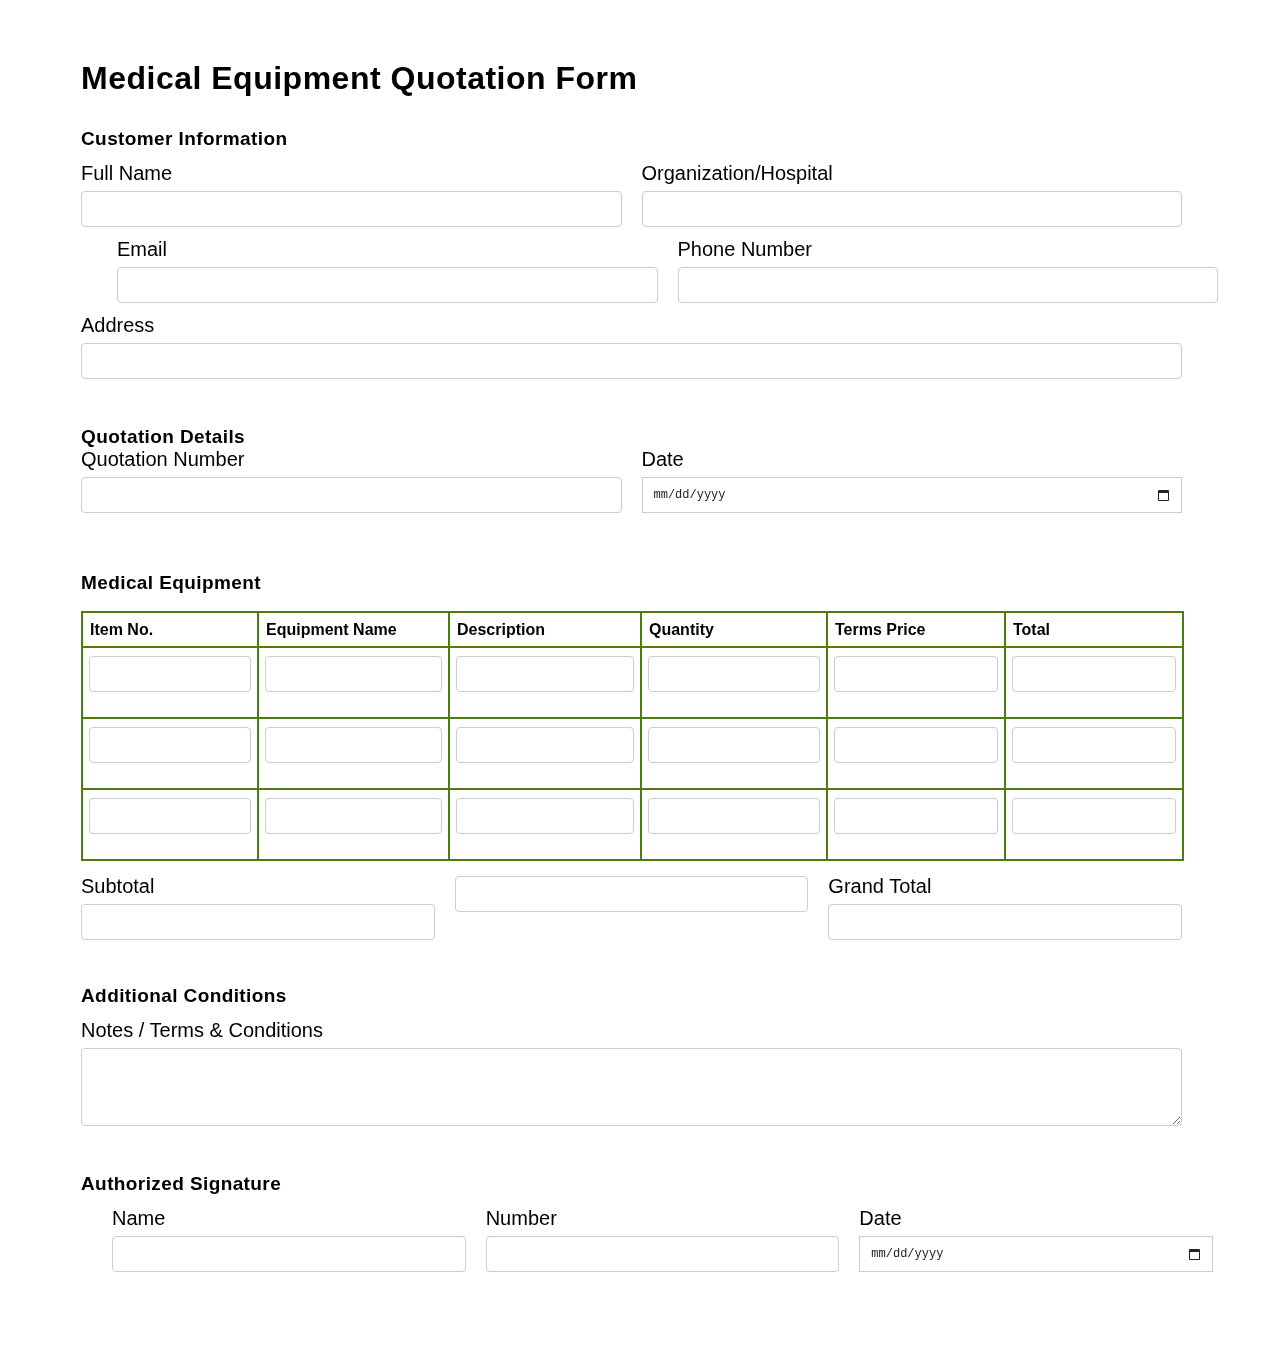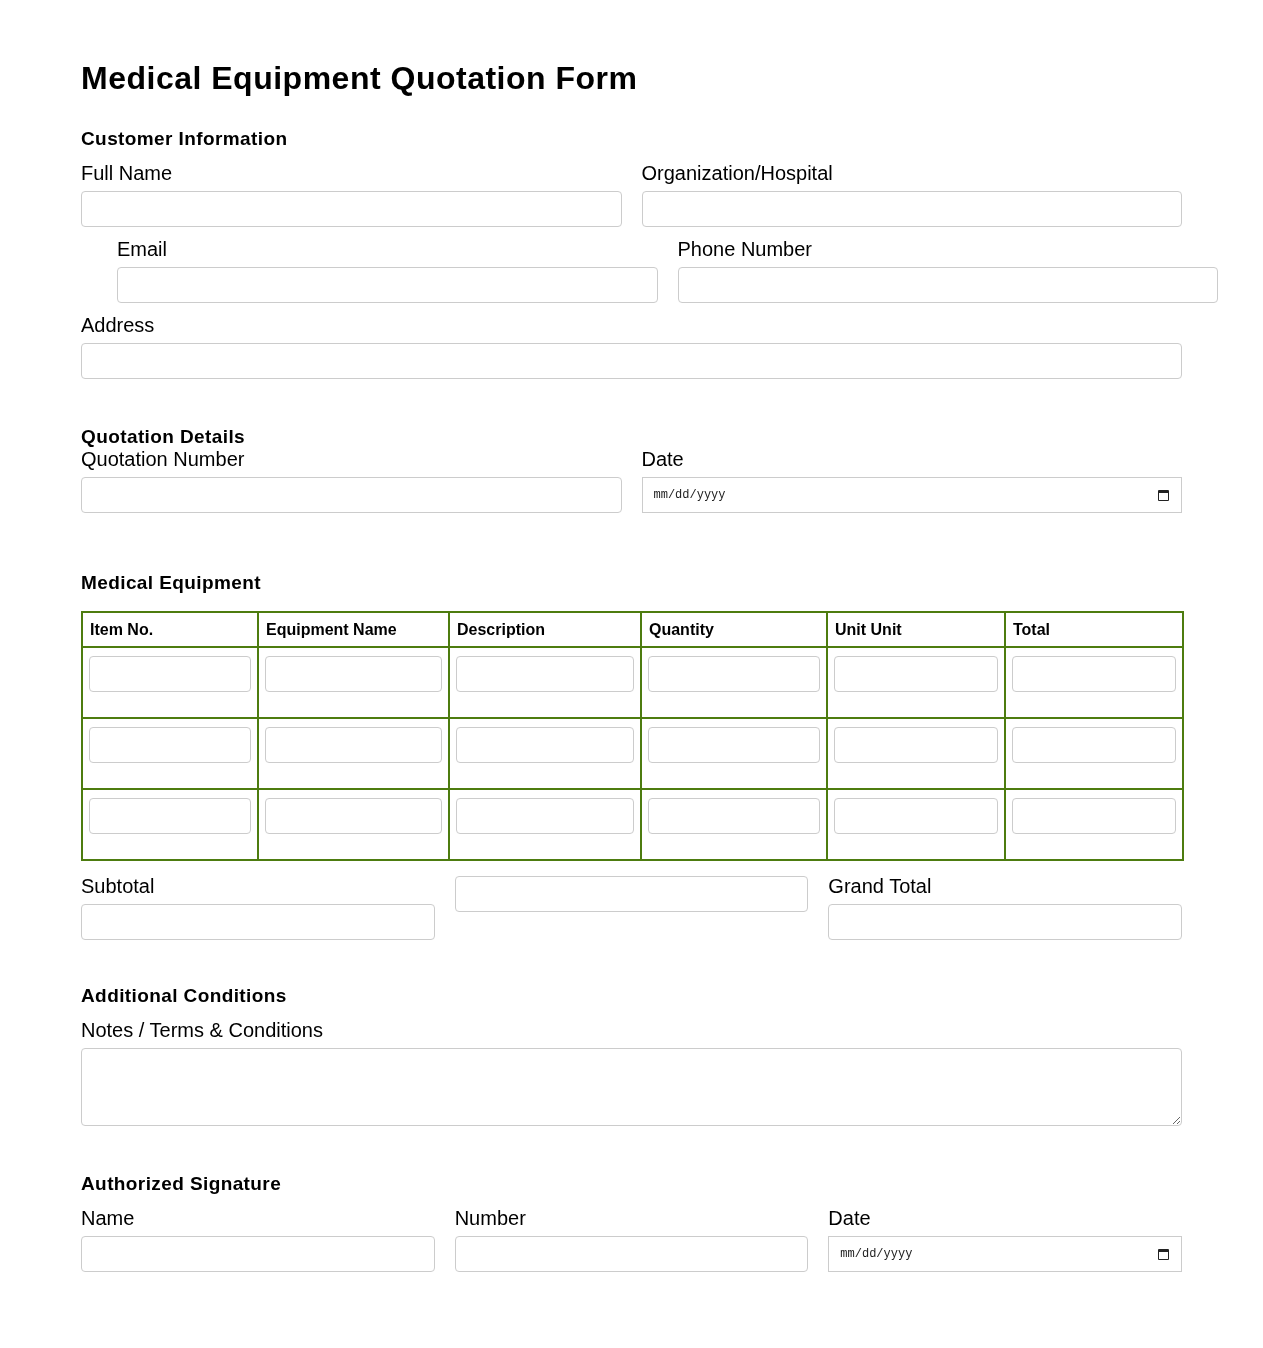--- a/index.html
+++ b/index.html
@@ -117,21 +117,21 @@
         <col style="width:186px">
           <col style="width:178px">
           <col style="width:178px">
       </colgroup>
       <thead>
         <tr>
           <th>Item No.</th>
           <th>Equipment Name</th>
           <th>Description</th>
           <th>Quantity</th>
-          <th>Unit Unit</th>
+          <th>Terms Price</th>
           <th>Total</th>
         </tr>
       </thead>
       <tbody>
         <tr>
           <td><input class="input" value="" style=""></td>
           <td><input class="input" value="" style=""></td>
           <td><input class="input" value="" style=""></td>
           <td><input class="input" value="" style=""></td>
           <td><input class="input" value="" style=""></td>
@@ -178,21 +178,21 @@
     <div class="row" style="margin-top:12px;">
       <div class="field">
         <label class="lbl">Notes / Terms &amp; Conditions</label>
         <textarea class="input" style=""></textarea>
       </div>
     </div>
   </div>
 
   <div class="section" style="top:1172px;">
     <h2>Authorized Signature</h2>
-    <div class="row" style="margin-top:12px;">
+    <div class="row" style="margin-top:12px;margin-left:31px;">
       <div class="field">
         <label class="lbl">Name</label>
         <input class="input" value="" style="">
       </div>
       <div class="field">
         <label class="lbl">Number</label>
         <input class="input" value="" style="">
       </div>
       <div class="field">
         <label class="lbl">Date</label>

